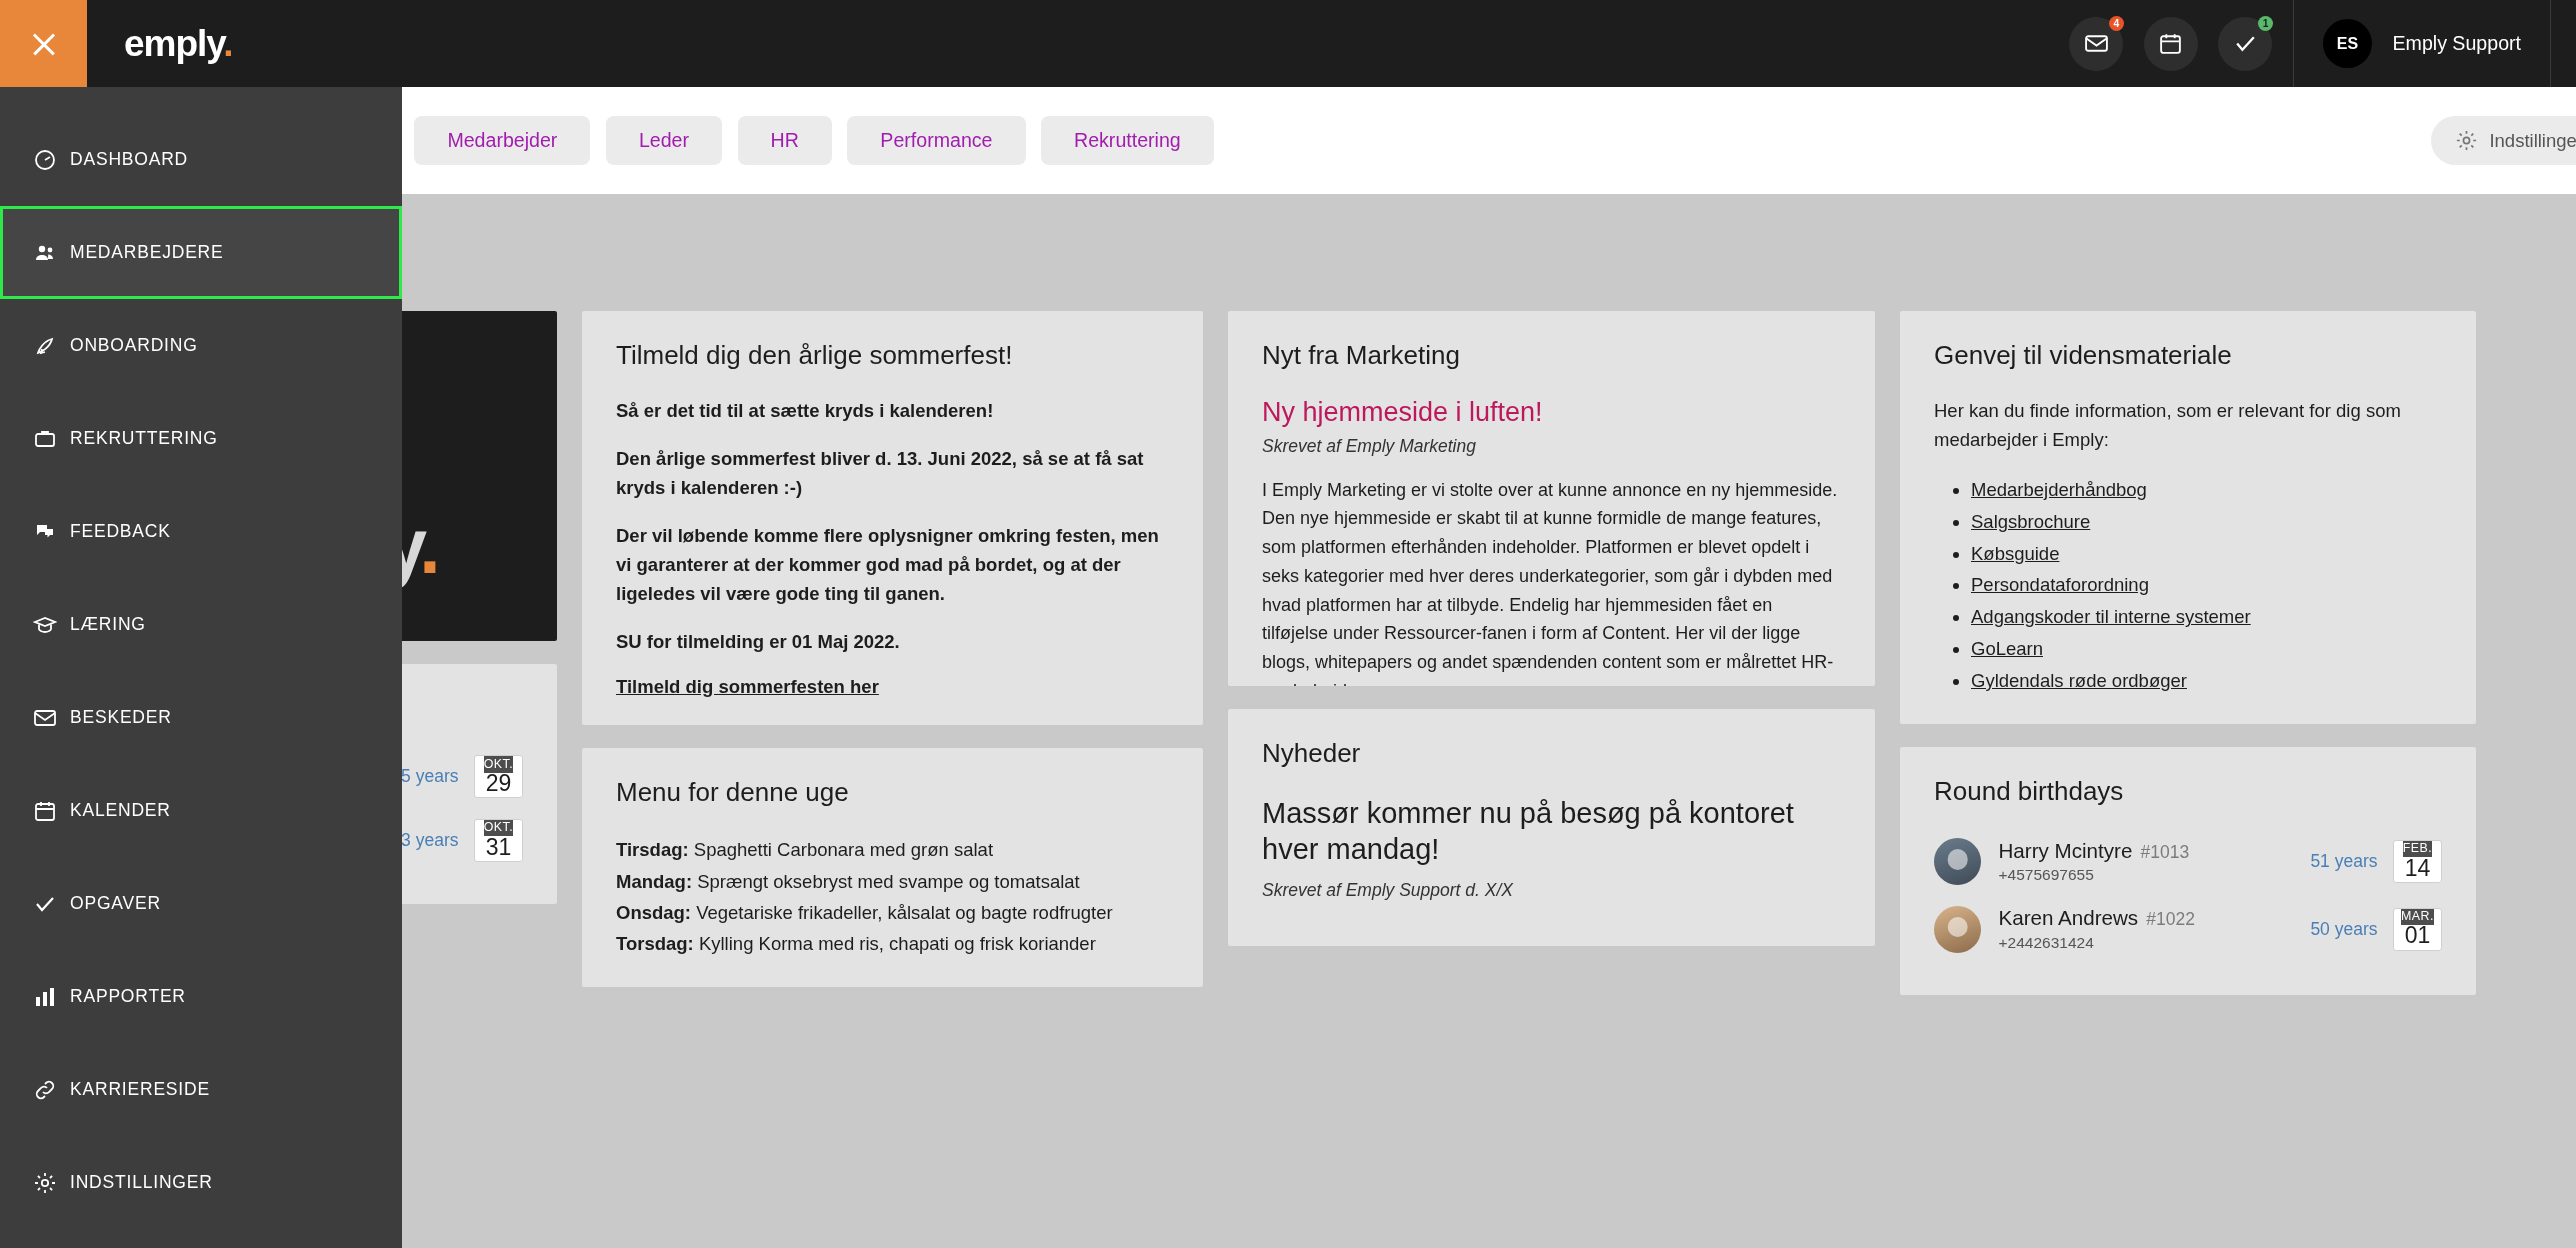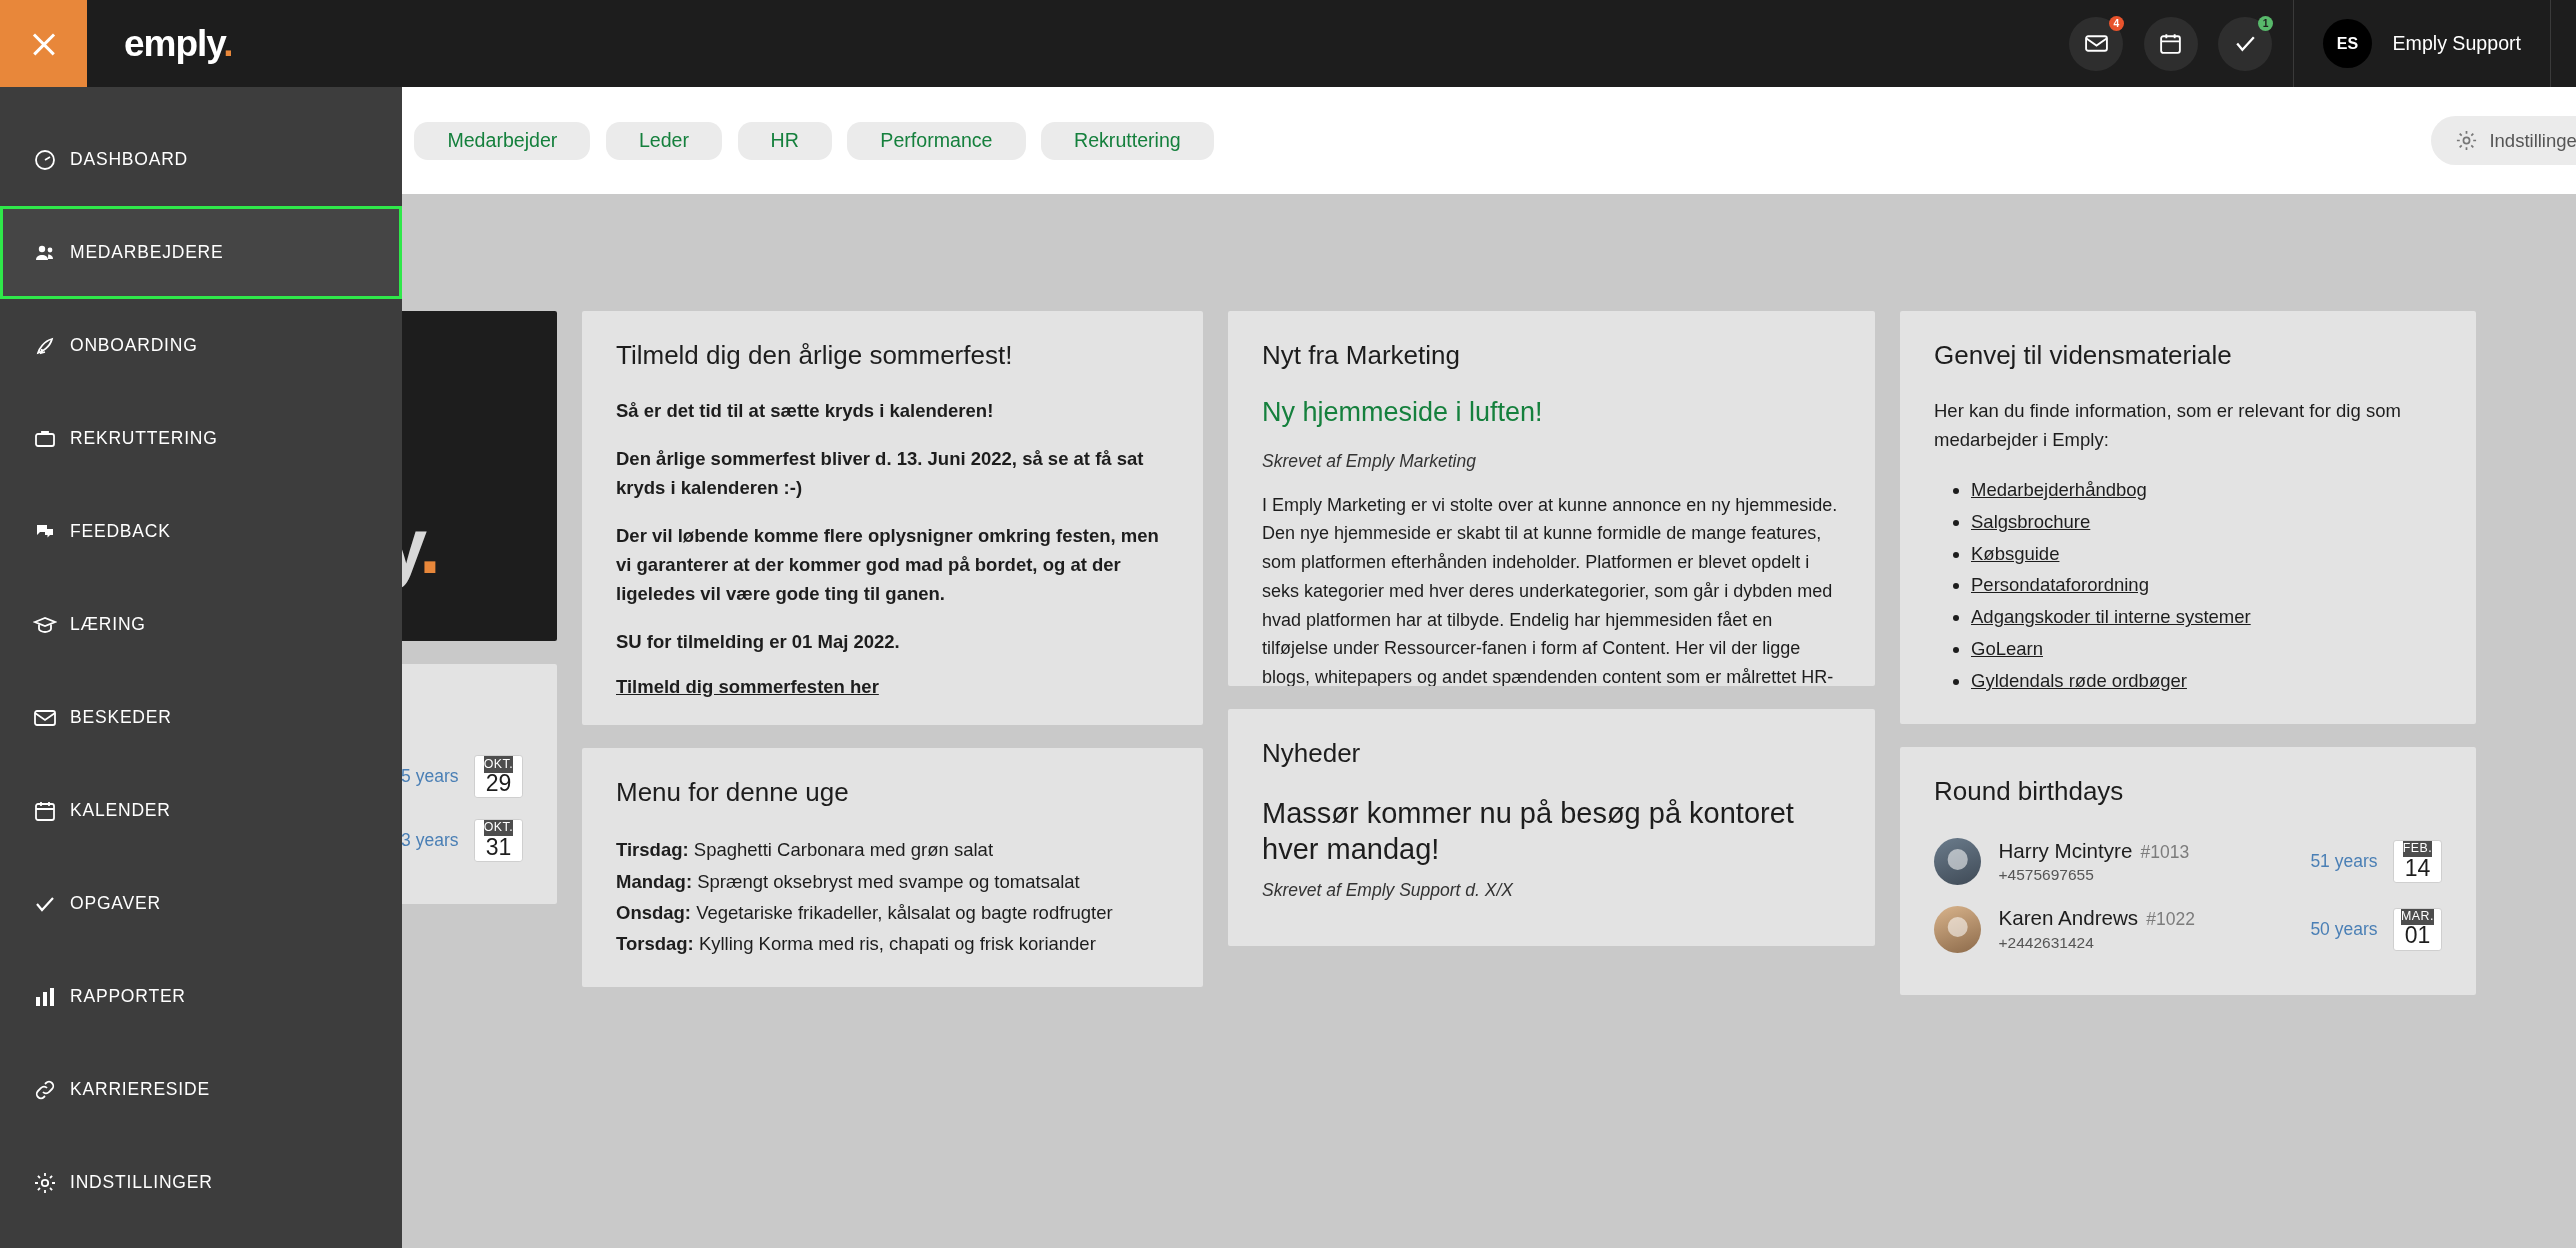--- a/index.html
+++ b/index.html
@@ -94,23 +94,23 @@
   
   .main {
     position: absolute; top: 87px; left: 402px; right: 0; bottom: 0;
     background: #c9c9c9;
   }
   .tabbar {
     height: 107px; background: #fff; display: flex; align-items: center;
     padding-left: 12.4px; padding-right: 31px;
   }
   .tab {
-    height: 38px; padding: 0 33px; background: #ebebeb; border-radius: 14px;
+    height: 49px; padding: 0 33px; background: #ebebeb; border-radius: 8px;
     display: flex; align-items: center; justify-content: center;
-    font-size: 19.6px; color: #15803d; margin-right: 15.5px; cursor: pointer;
+    font-size: 19.6px; color: #a21caf; margin-right: 15.5px; cursor: pointer;
   }
   .settings-btn {
     margin-left: auto; height: 49px; padding: 0 24px; border-radius: 25px;
     background: #ebebeb; display: flex; align-items: center; gap: 11.3px;
     font-size: 18.5px; color: #555; cursor: pointer;
   }
   .settings-btn svg { width: 23px; height: 23px; }
 
   .content {
     position: absolute; top: 107px; left: 0; right: 0; bottom: 0;
@@ -140,21 +140,21 @@
     position: absolute; left: 26px; top: 191px;
     font-size: 77px; color: #d8d8d8; font-weight: bold; letter-spacing: -2.1px;
   }
   .brand-card .bc-dot { color: #e8873a; }
 
   
   .p { font-size: 18.5px; line-height: 1.55; color: #1d1d1d; margin-bottom: 19.6px; }
   .p.b { font-weight: bold; }
   .link-u { text-decoration: underline; font-weight: bold; font-size: 18.5px; color: #1d1d1d; cursor: pointer; }
 
-  .sub-title { font-size: 27px; color: #15803d; margin-bottom: 23px; }
+  .sub-title { font-size: 27px; color: #be185d; margin-bottom: 8px; }
   .byline { font-size: 17.5px; font-style: italic; color: #333; margin-bottom: 18.5px; }
   .body-text { font-size: 18px; line-height: 1.6; color: #1d1d1d; }
   .clip { max-height: 289px; overflow: hidden; }
 
   ul.links { margin: 0 0 0 37px; }
   ul.links li { font-size: 18.5px; line-height: 1.72; color: #1d1d1d; }
   ul.links li a { color: #1d1d1d; text-decoration: underline; cursor: pointer; }
 
   .menu-line { font-size: 18.5px; line-height: 1.7; color: #1d1d1d; }
   .menu-line b { font-weight: bold; }

